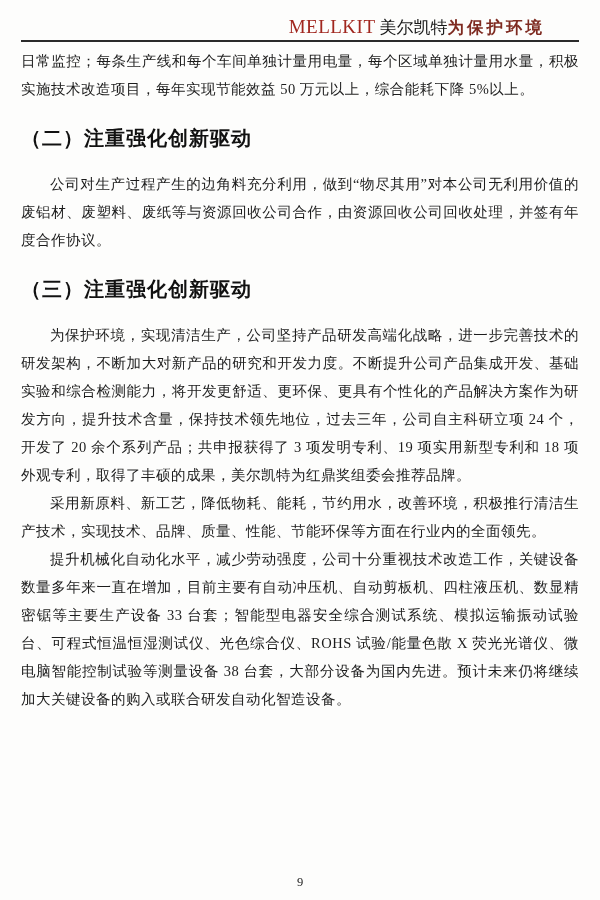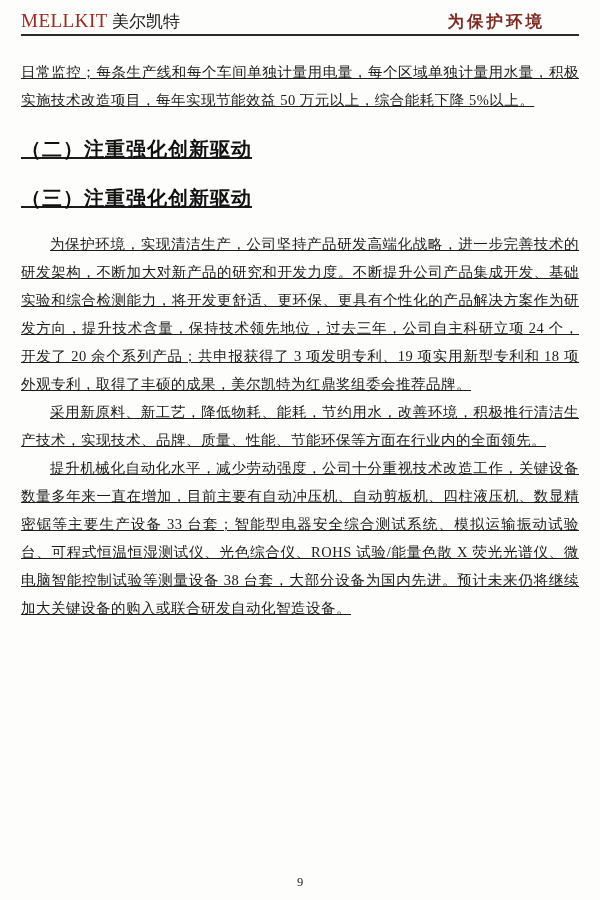--- a/index.html
+++ b/index.html
@@ -12,23 +12,23 @@
     position: relative;
     width: 600px; height: 900px;
     background: #fdfdfc;
     box-sizing: border-box;
     padding: 0 21px;
     overflow: hidden;
     color: #1c1c1c;
   }
   .header {
     display: flex;
-    justify-content: space-between;
+    justify-content: flex-end;
     align-items: baseline;
-    padding-top: 10px;
+    padding-top: 16px;
     padding-bottom: 1px;
     border-bottom: 2px solid #2b2b2b;
   }
   .brand {
     font-size: 19px;
     line-height: 22px;
     white-space: nowrap;
   }
   .brand .latin {
     font-family: "Liberation Serif", "DejaVu Serif", serif;
@@ -39,21 +39,21 @@
     font-size: 17px;
     margin-left: 4px;
   }
   .report-title {
     font-size: 16.5px;
     font-weight: bold;
     letter-spacing: 3px;
     margin-right: 34px;
     white-space: nowrap;
   }
-  .content { margin-top: 22px; text-decoration: underline; }
+  .content { margin-top: 5px; }
   .content h2 {
     font-family: "Liberation Sans", "DejaVu Sans", sans-serif;
     font-weight: 700;
     font-size: 20px;
     line-height: 28px;
     color: #111;
     margin: 21px 0 18px 0;
     letter-spacing: 1px;
   }
   .content p {
@@ -82,20 +82,21 @@
   <div class="header" style="border-bottom-color: rgb(43, 43, 43);">
     <div class="brand">
       <span class="latin" style="color: rgb(161, 39, 31);">MELLKIT</span><span class="cn">美尔凯特</span>
     </div>
     <div class="report-title" style="color: rgb(126, 42, 32);">为保护环境</div>
   </div>
 
   <div class="content" id="content">
       <p>日常监控；每条生产线和每个车间单独计量用电量，每个区域单独计量用水量，积极实施技术改造项目，每年实现节能效益 50 万元以上，综合能耗下降 5%以上。</p>
       <h2>（二）注重强化创新驱动</h2>
+      <p class="indent">公司对生产过程产生的边角料充分利用，做到“物尽其用”对本公司无利用价值的废铝材、废塑料、废纸等与资源回收公司合作，由资源回收公司回收处理，并签有年度合作协议。</p>
       <h2>（三）注重强化创新驱动</h2>
       <p class="indent">为保护环境，实现清洁生产，公司坚持产品研发高端化战略，进一步完善技术的研发架构，不断加大对新产品的研究和开发力度。不断提升公司产品集成开发、基础实验和综合检测能力，将开发更舒适、更环保、更具有个性化的产品解决方案作为研发方向，提升技术含量，保持技术领先地位，过去三年，公司自主科研立项 24 个，开发了 20 余个系列产品；共申报获得了 3 项发明专利、19 项实用新型专利和 18 项外观专利，取得了丰硕的成果，美尔凯特为红鼎奖组委会推荐品牌。</p>
       <p class="indent">采用新原料、新工艺，降低物耗、能耗，节约用水，改善环境，积极推行清洁生产技术，实现技术、品牌、质量、性能、节能环保等方面在行业内的全面领先。</p>
       <p class="indent">提升机械化自动化水平，减少劳动强度，公司十分重视技术改造工作，关键设备数量多年来一直在增加，目前主要有自动冲压机、自动剪板机、四柱液压机、数显精密锯等主要生产设备 33 台套；智能型电器安全综合测试系统、模拟运输振动试验台、可程式恒温恒湿测试仪、光色综合仪、ROHS 试验/能量色散 X 荧光光谱仪、微电脑智能控制试验等测量设备 38 台套，大部分设备为国内先进。预计未来仍将继续加大关键设备的购入或联合研发自动化智造设备。</p>
     </div>
 
   <div class="page-number">9</div>
 
 </div>
 

